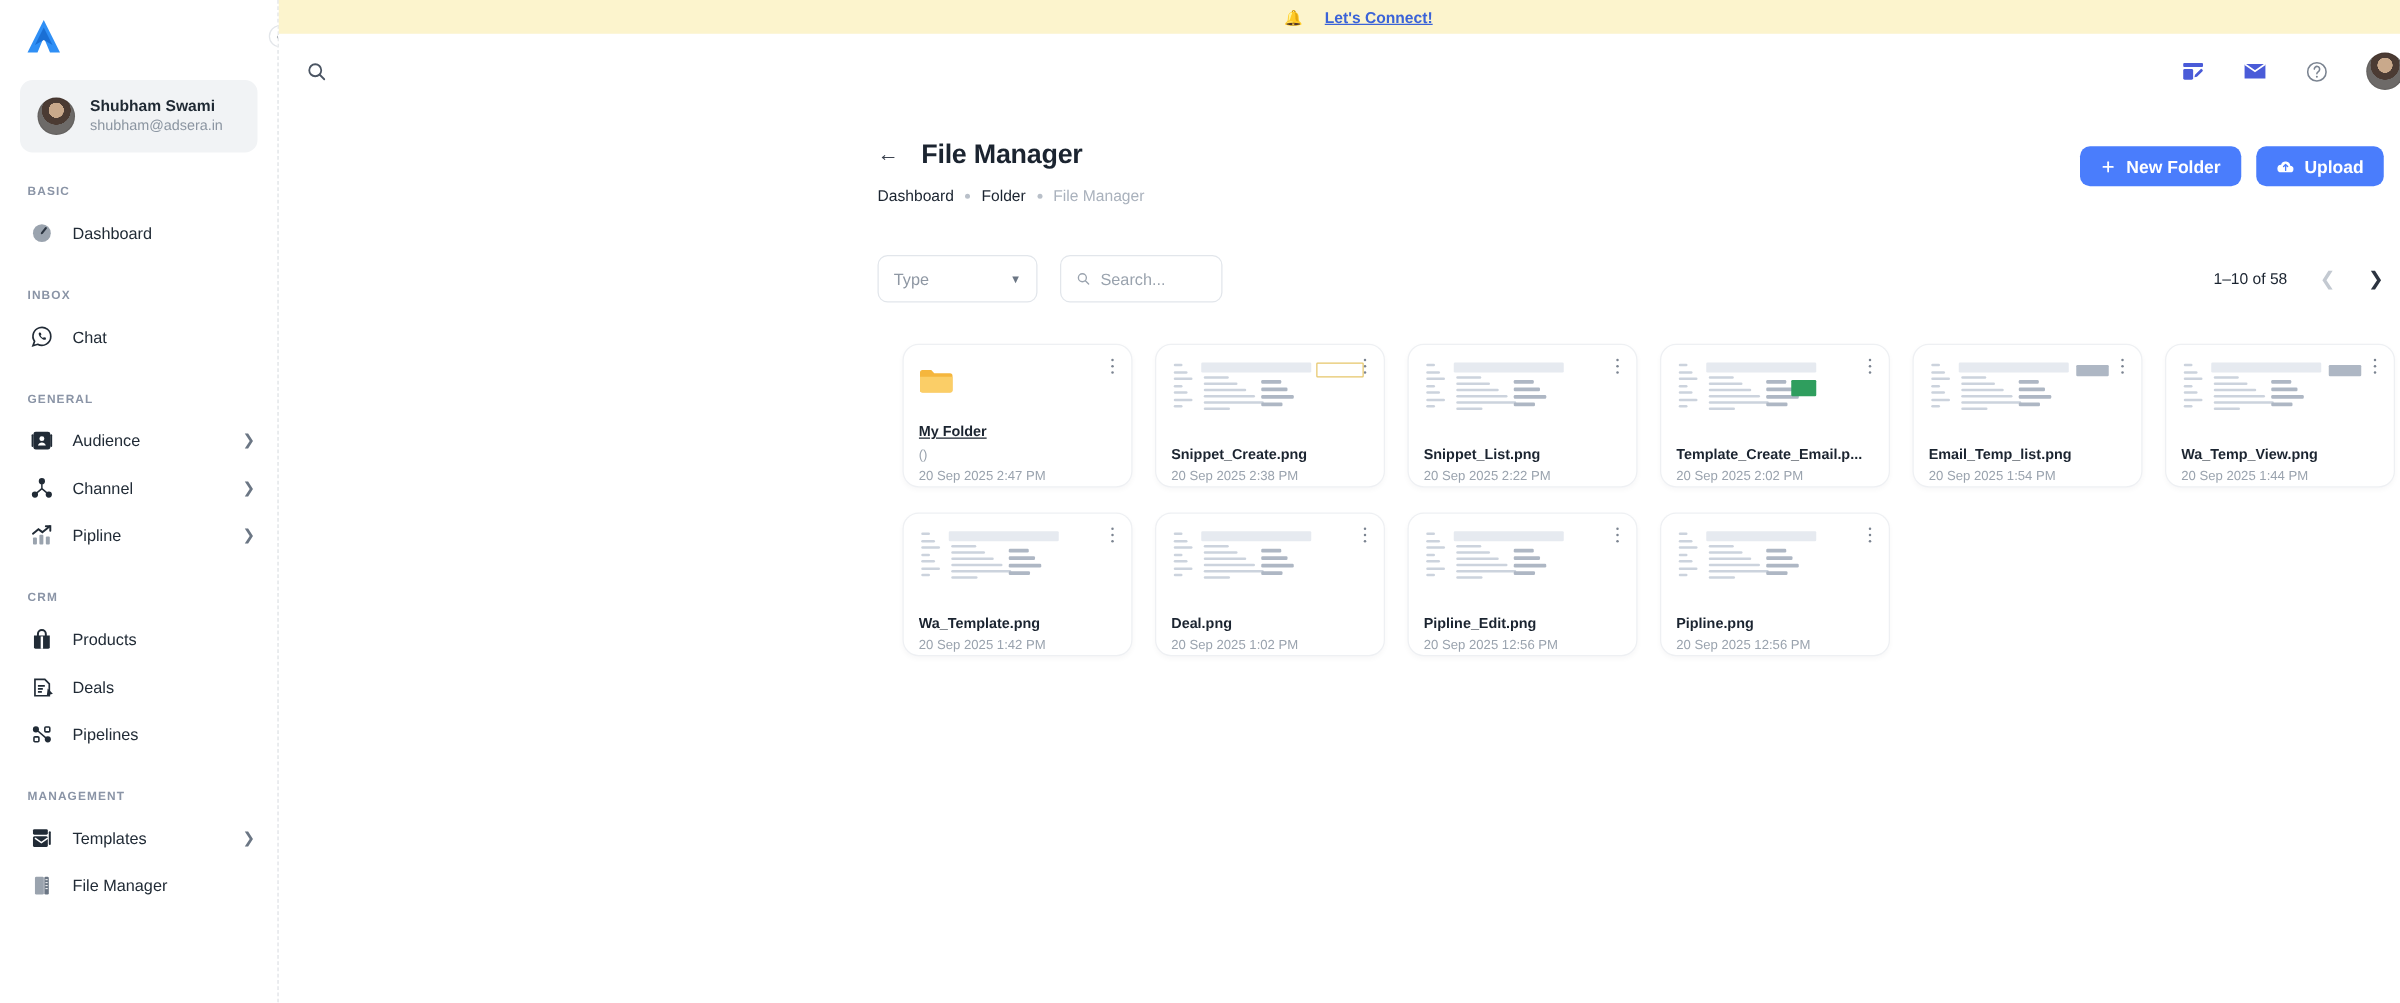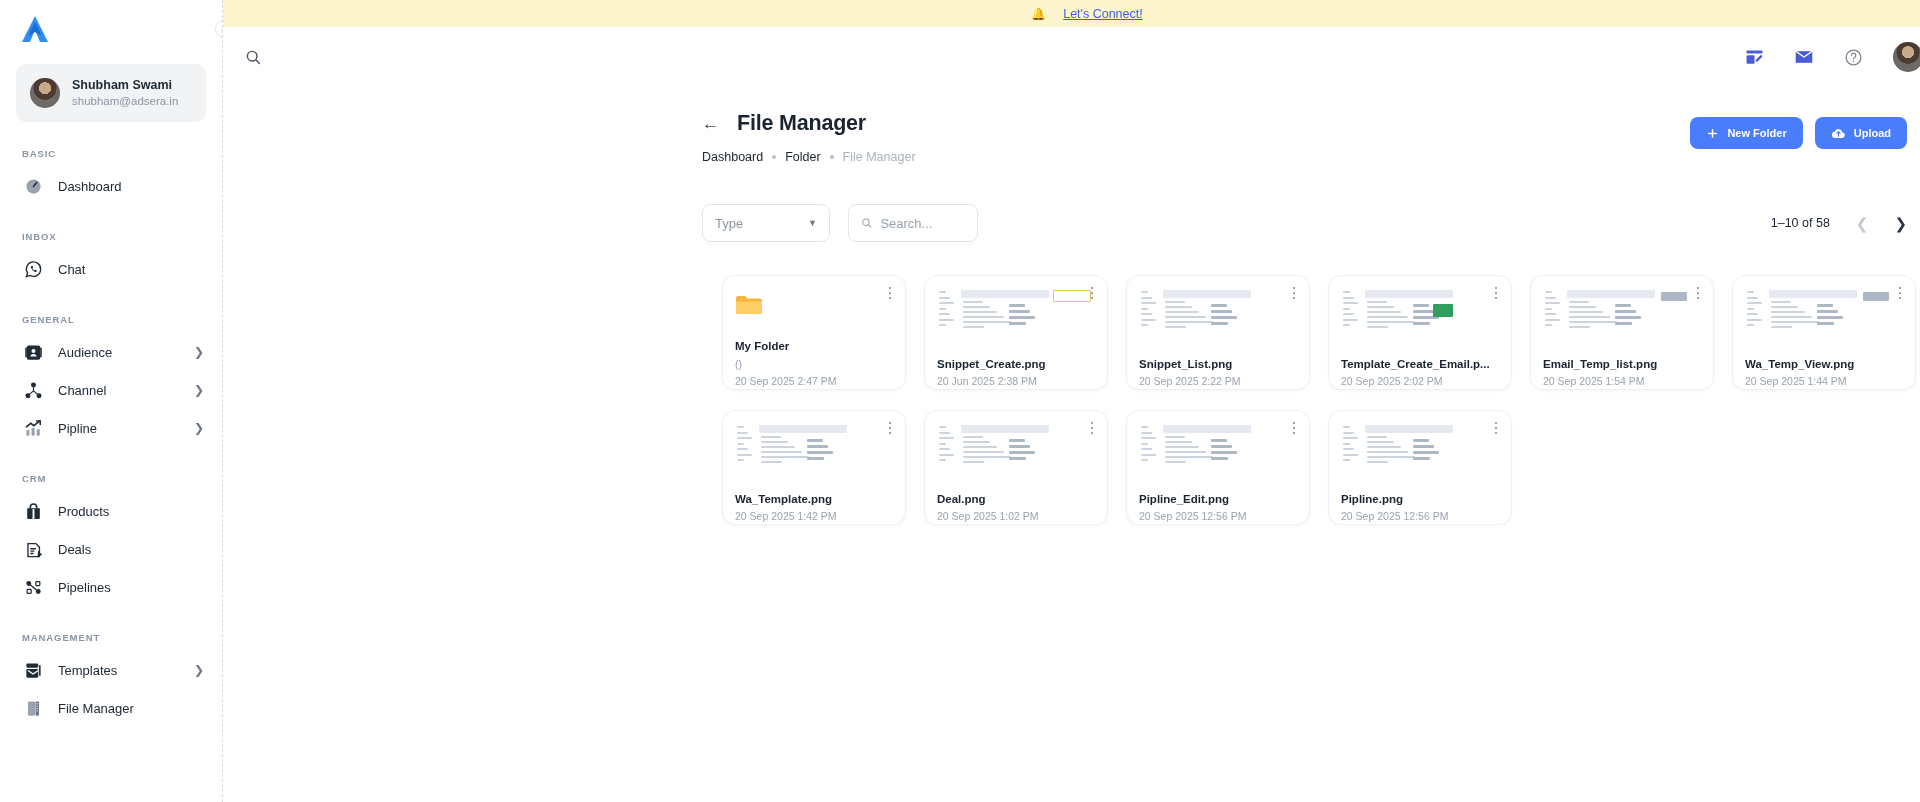--- a/index.html
+++ b/index.html
@@ -73,21 +73,21 @@
   
   .main { flex: 1; height: 802px; position: relative; background:#fff; }
 
   .banner {
     height: 27px; background: #fcf4cd;
     display:flex; align-items:center; justify-content:center; gap: 7px;
     font-size: 12.5px; color: #6b4c24; font-weight: 600;
   }
   .bell { font-size: 12px; color:#8a5a1e; }
   .banner-link {
-    color: #3b63d8; text-decoration: underline; font-weight: 400; margin-left: 10px;
+    color: #3b63d8; text-decoration: underline; font-weight: 700; margin-left: 10px;
     cursor:pointer;
   }
 
   .topbar {
     height: 60px; display:flex; align-items:center;
     padding: 0 28px 0 22px;
   }
   .topbar-search { color:#4b5563; display:flex; align-items:center; cursor:pointer;}
   .topbar-right { margin-left:auto; display:flex; align-items:center; gap: 30px; }
   .icon-btn { cursor:pointer; display:flex; align-items:center; justify-content:center; }
@@ -106,21 +106,21 @@
   .page-title { font-size: 21.5px; font-weight: 700; color:#1b2430; letter-spacing:-.2px; }
   .breadcrumb { display:flex; align-items:center; gap: 9px; margin-top: 14px; margin-left: 0; font-size:12.5px;}
   .crumb { color:#1b2430; cursor:pointer; }
   .crumb.muted { color:#aab2bd; cursor:default; }
   .crumb-dot { width:4px; height:4px; border-radius:50%; background:#b9c0c9; display:inline-block; }
 
   .head-actions { display:flex; gap: 12px; padding-top: 6px; padding-right:8px; }
   .btn {
     height: 32px; border-radius: 8px; border:none;
     background: #4a7dfc; color:#fff;
-    font-size: 11px; font-weight: 700;
+    font-size: 14px; font-weight: 700;
     display:flex; align-items:center; gap: 8px; padding: 0 16px;
     cursor:pointer; font-family: inherit;
   }
 
   .toolbar {
     display:flex; align-items:center; margin-top: 40px; padding-left: 455px;
   }
   .select-box {
     width: 128px; height: 38px; border:1px solid #e2e6eb; border-radius: 8px;
     display:flex; align-items:center; padding: 0 12px; gap: 6px;
@@ -162,21 +162,21 @@
   }
   .kebab i { width:2.5px; height:2.5px; border-radius:50%; background:#7b8491; display:block; }
   .thumb { height: 44px; margin-top: 2px; position:relative; overflow:hidden; }
   .folder-ico { width: 28px; height: 22px; margin-top: 6px; }
   .card-name {
     font-size: 11.5px; font-weight: 700; color:#1b2430; margin-top: 26px;
     white-space: nowrap; overflow: hidden; text-overflow: ellipsis;
   }
   .card-sub { font-size: 10.5px; color:#9aa3ae; margin-top: 6px; }
   .card-date { font-size: 10.5px; color:#9aa3ae; margin-top: 5px; }
-  .card.folder .card-name { margin-top: 8px; }
+  .card.folder .card-name { margin-top: 8px; text-decoration: underline; }
 
   
   .mini { position:absolute; inset:0; }
   .mini span { position:absolute; background:#ccd3dd; border-radius:1px; display:block; }
   .mini .blk { background:#aeb7c4; }
   .mini .pale { background:#e6eaf0; }
   .mini .green { background:#2f9e5e; }
   .mini .amberbox { background:#fff; border:1px solid #e6c66a; }
 </style>
 </head>
@@ -451,21 +451,21 @@
                 <span style="left:26px;top:33px;width:48px;height:2px"></span>
                 <span style="left:26px;top:38px;width:21px;height:2px"></span>
                 <span class="blk" style="left:72px;top:16px;width:16px;height:2.5px"></span>
                 <span class="blk" style="left:72px;top:22px;width:21px;height:2.5px"></span>
                 <span class="blk" style="left:72px;top:28px;width:26px;height:2.5px"></span>
                 <span class="blk" style="left:72px;top:34px;width:17px;height:2.5px"></span>
                 <span class="amberbox" style="left:116px;top:2px;width:38px;height:12px"></span>
               </div>
             </div>
             <div class="card-name">Snippet_Create.png</div>
-            <div class="card-date">20 Jun 2025 2:38 PM</div>
+            <div class="card-date">20 Sep 2025 2:38 PM</div>
           </div>
           <div class="card">
             <div class="kebab">
               <i></i>
               <i></i>
               <i></i>
             </div>
             <div class="thumb">
               <div class="mini">
                 <span style="left:2px;top:3px;width:7px;height:2px"></span>

